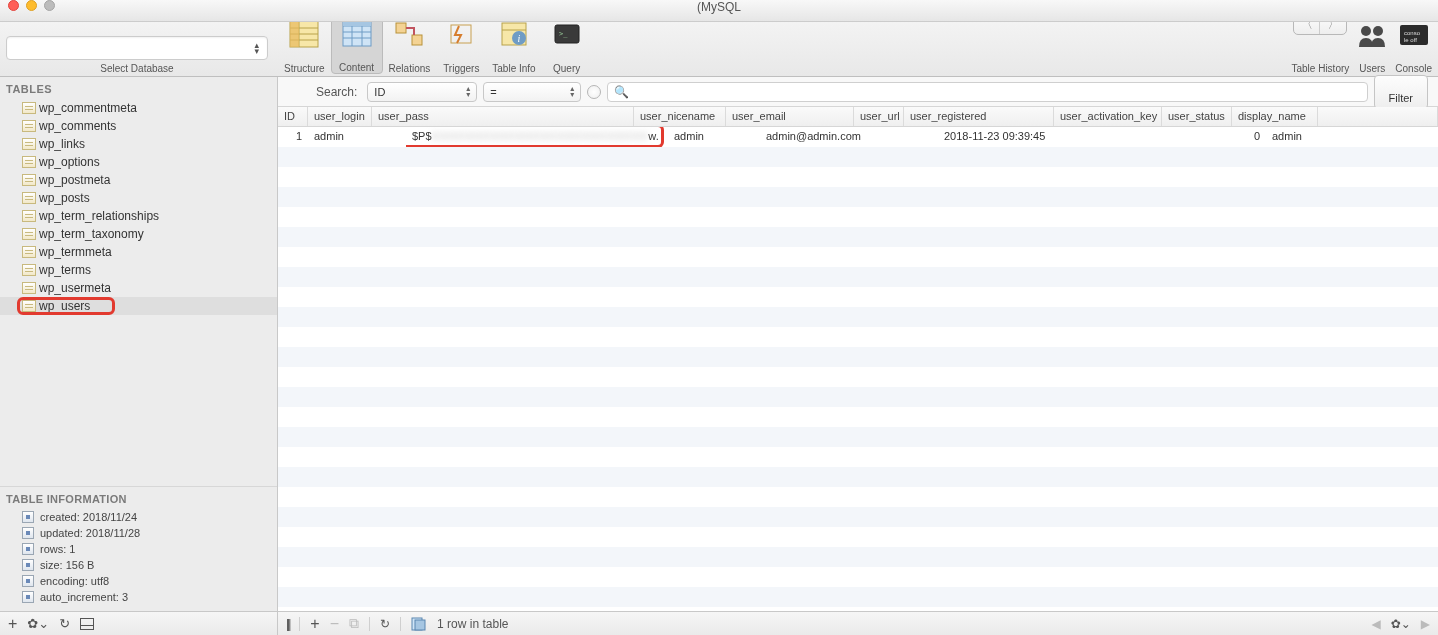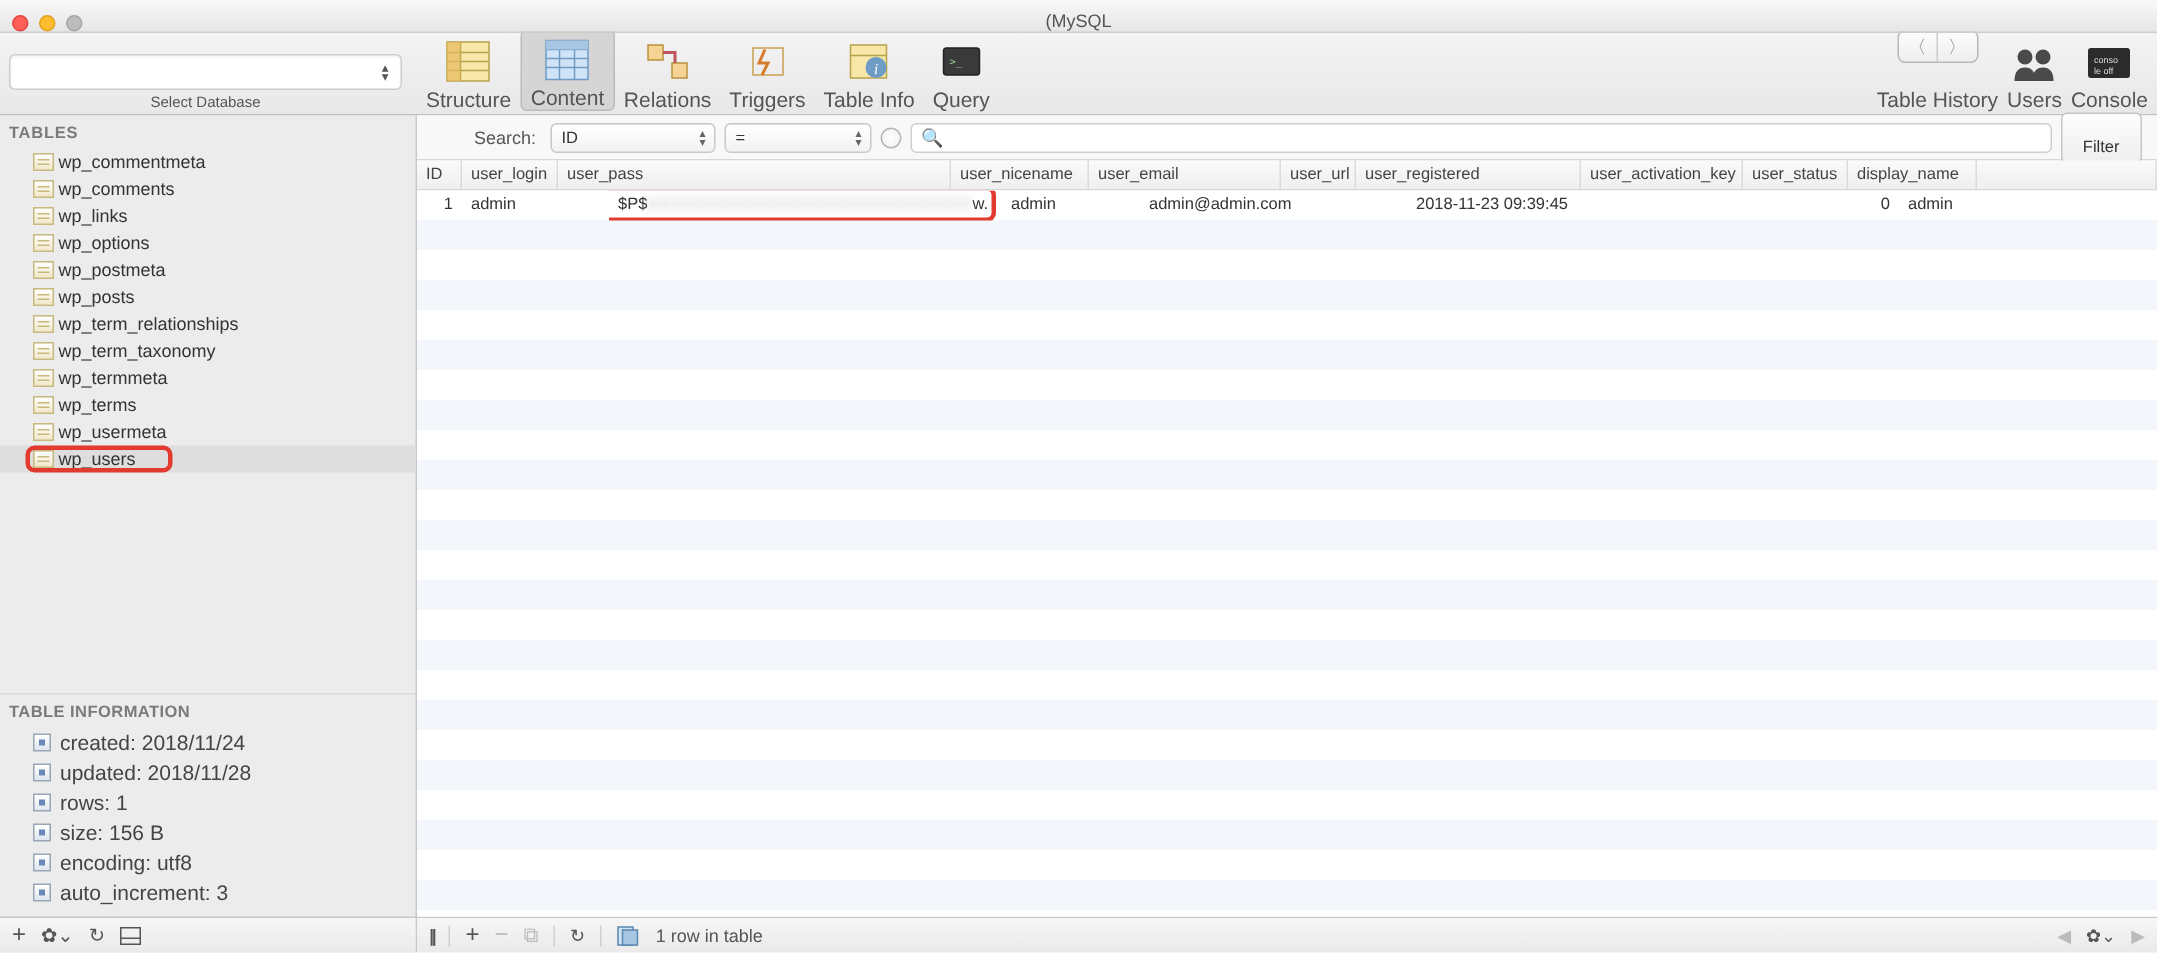--- a/index.html
+++ b/index.html
@@ -1,55 +1,55 @@
 <!DOCTYPE html>
 <html><head>
 <meta charset="utf-8">
 <style>
   * { box-sizing: border-box; margin: 0; padding: 0; }
   body { font-family: -apple-system, "Helvetica Neue", Arial, sans-serif; font-size: 12px; color: #333; background: #ececec; width: 1438px; height: 635px; overflow: hidden; position: relative; }
 
   
-  .titlebar { height: 22px; background: linear-gradient(#f8f8f8,#e6e6e6); border-bottom: 1px solid #ccc; display: flex; align-items: flex-end; padding: 0 8px; position: relative; }
+  .titlebar { height: 22px; background: linear-gradient(#f8f8f8,#e6e6e6); border-bottom: 1px solid #ccc; display: flex; align-items: flex-start; padding: 0 8px; position: relative; }
   .traffic { display: flex; gap: 7px; }
   .dot { width: 11px; height: 11px; border-radius: 50%; }
   .wtitle { position: absolute; left: 50%; transform: translateX(-50%); color: #555; font-size: 12px; }
 
   
   .toolbar { height: 55px; background: linear-gradient(#f3f3f3,#e8e8e8); border-bottom: 1px solid #bfbfbf; display: flex; align-items:flex-end; padding: 0 6px 2px 6px; }
   .db-select-wrap { display: flex; flex-direction: column; align-items:center; margin-right: 10px; padding-bottom: 0; }
   .db-select { width: 262px; height: 24px; background: #fff; border: 1px solid #ccc; border-radius: 4px; display:flex; align-items:center; justify-content:flex-end; padding:0 8px; font-size:11px; color:#777; box-shadow: inset 0 1px 2px rgba(0,0,0,.06); margin-top:6px;}
   .db-select .arrows { font-size:9px; color:#555; line-height:6px; }
   .db-label { font-size:10px; color:#555; margin-top:3px; }
   .tb-group { display:flex; align-items:flex-end; }
   .tb-btn { display:flex; flex-direction:column; align-items:center; padding: 2px 6px 0 6px; border-radius:4px; cursor:default; }
   .tb-btn.active { background:#d5d5d5; border:1px solid #bbb; }
   .tb-icon { width: 38px; height: 34px; display:flex; align-items:center; justify-content:center; }
-  .tb-label { font-size:14px; color:#555; margin-top:0; }
+  .tb-label { font-size:10px; color:#555; margin-top:12px; }
   .tb-right { margin-left:auto; display:flex; align-items:flex-end; gap:6px; }
   .navpair { display:flex; border:1px solid #b8b8b8; border-radius:5px; overflow:hidden; background:linear-gradient(#fdfdfd,#eee); height:22px; margin-bottom:16px; }
   .navpair span { width:26px; display:flex; align-items:center; justify-content:center; color:#888; font-size:12px; }
   .navpair span:first-child { border-right:1px solid #ccc; }
   .right-item { display:flex; flex-direction:column; align-items:center; }
   .right-icon { width:34px; height:32px; display:flex; align-items:center; justify-content:center; position:relative; }
 
   
   .body { display:flex; height: calc(635px - 22px - 55px); }
   .sidebar { width: 278px; background:#ececec; border-right:1px solid #c8c8c8; display:flex; flex-direction:column; }
   .sb-head { font-size:11px; letter-spacing:.5px; color:#7a7a7a; padding:6px 8px 4px 6px; font-weight:600; }
   .sb-list { flex:0 0 auto; }
   .sb-item { display:flex; align-items:center; gap:3px; padding:2px 6px 2px 22px; font-size:12px; color:#333; position:relative; }
   .sb-item .ticon { width:14px; height:12px; display:inline-block; background:linear-gradient(#fff,#f2e8c8); border:1px solid #c8b97e; position:relative; }
   .sb-item .ticon::before { content:""; position:absolute; left:2px; right:2px; top:3px; border-top:1px solid #c8b97e; }
   .sb-item .ticon::after { content:""; position:absolute; left:2px; right:2px; top:6px; border-top:1px solid #c8b97e; }
   .sb-item.selected { background:#dedede; }
   .sb-highlight { position:absolute; left:17px; top:0; bottom:0; width:98px; border:3px solid #e23a2f; border-radius:6px; pointer-events:none; }
   .sb-spacer { flex:1; }
   .sb-info-head { font-size:11px; letter-spacing:.3px; color:#7a7a7a; padding:6px 0 4px 6px; font-weight:600; border-top:1px solid #d7d7d7; }
-  .info-item { display:flex; align-items:center; gap:6px; padding:2px 6px 2px 22px; font-size:14px; color:#444; }
+  .info-item { display:flex; align-items:center; gap:6px; padding:2px 6px 2px 22px; font-size:11px; color:#444; }
   .info-dot { width:12px; height:12px; border:1px solid #9aa6b3; background:linear-gradient(#fff,#dfe6ee); position:relative; }
   .info-dot::after { content:""; position:absolute; left:3px; top:3px; width:4px; height:4px; background:#6a89b8; }
 
   
   .sb-bottom { height:24px; border-top:1px solid #c8c8c8; background:linear-gradient(#f6f6f6,#eaeaea); display:flex; align-items:center; gap:10px; padding:0 8px; }
   .sb-bottom span { color:#555; font-size:13px; }
 
   
   .main { flex:1; display:flex; flex-direction:column; background:#fff; }
   .searchbar { height:30px; border-bottom:1px solid #d6d6d6; display:flex; align-items:center; gap:6px; padding:0 10px; background:#f8f8f8; }

